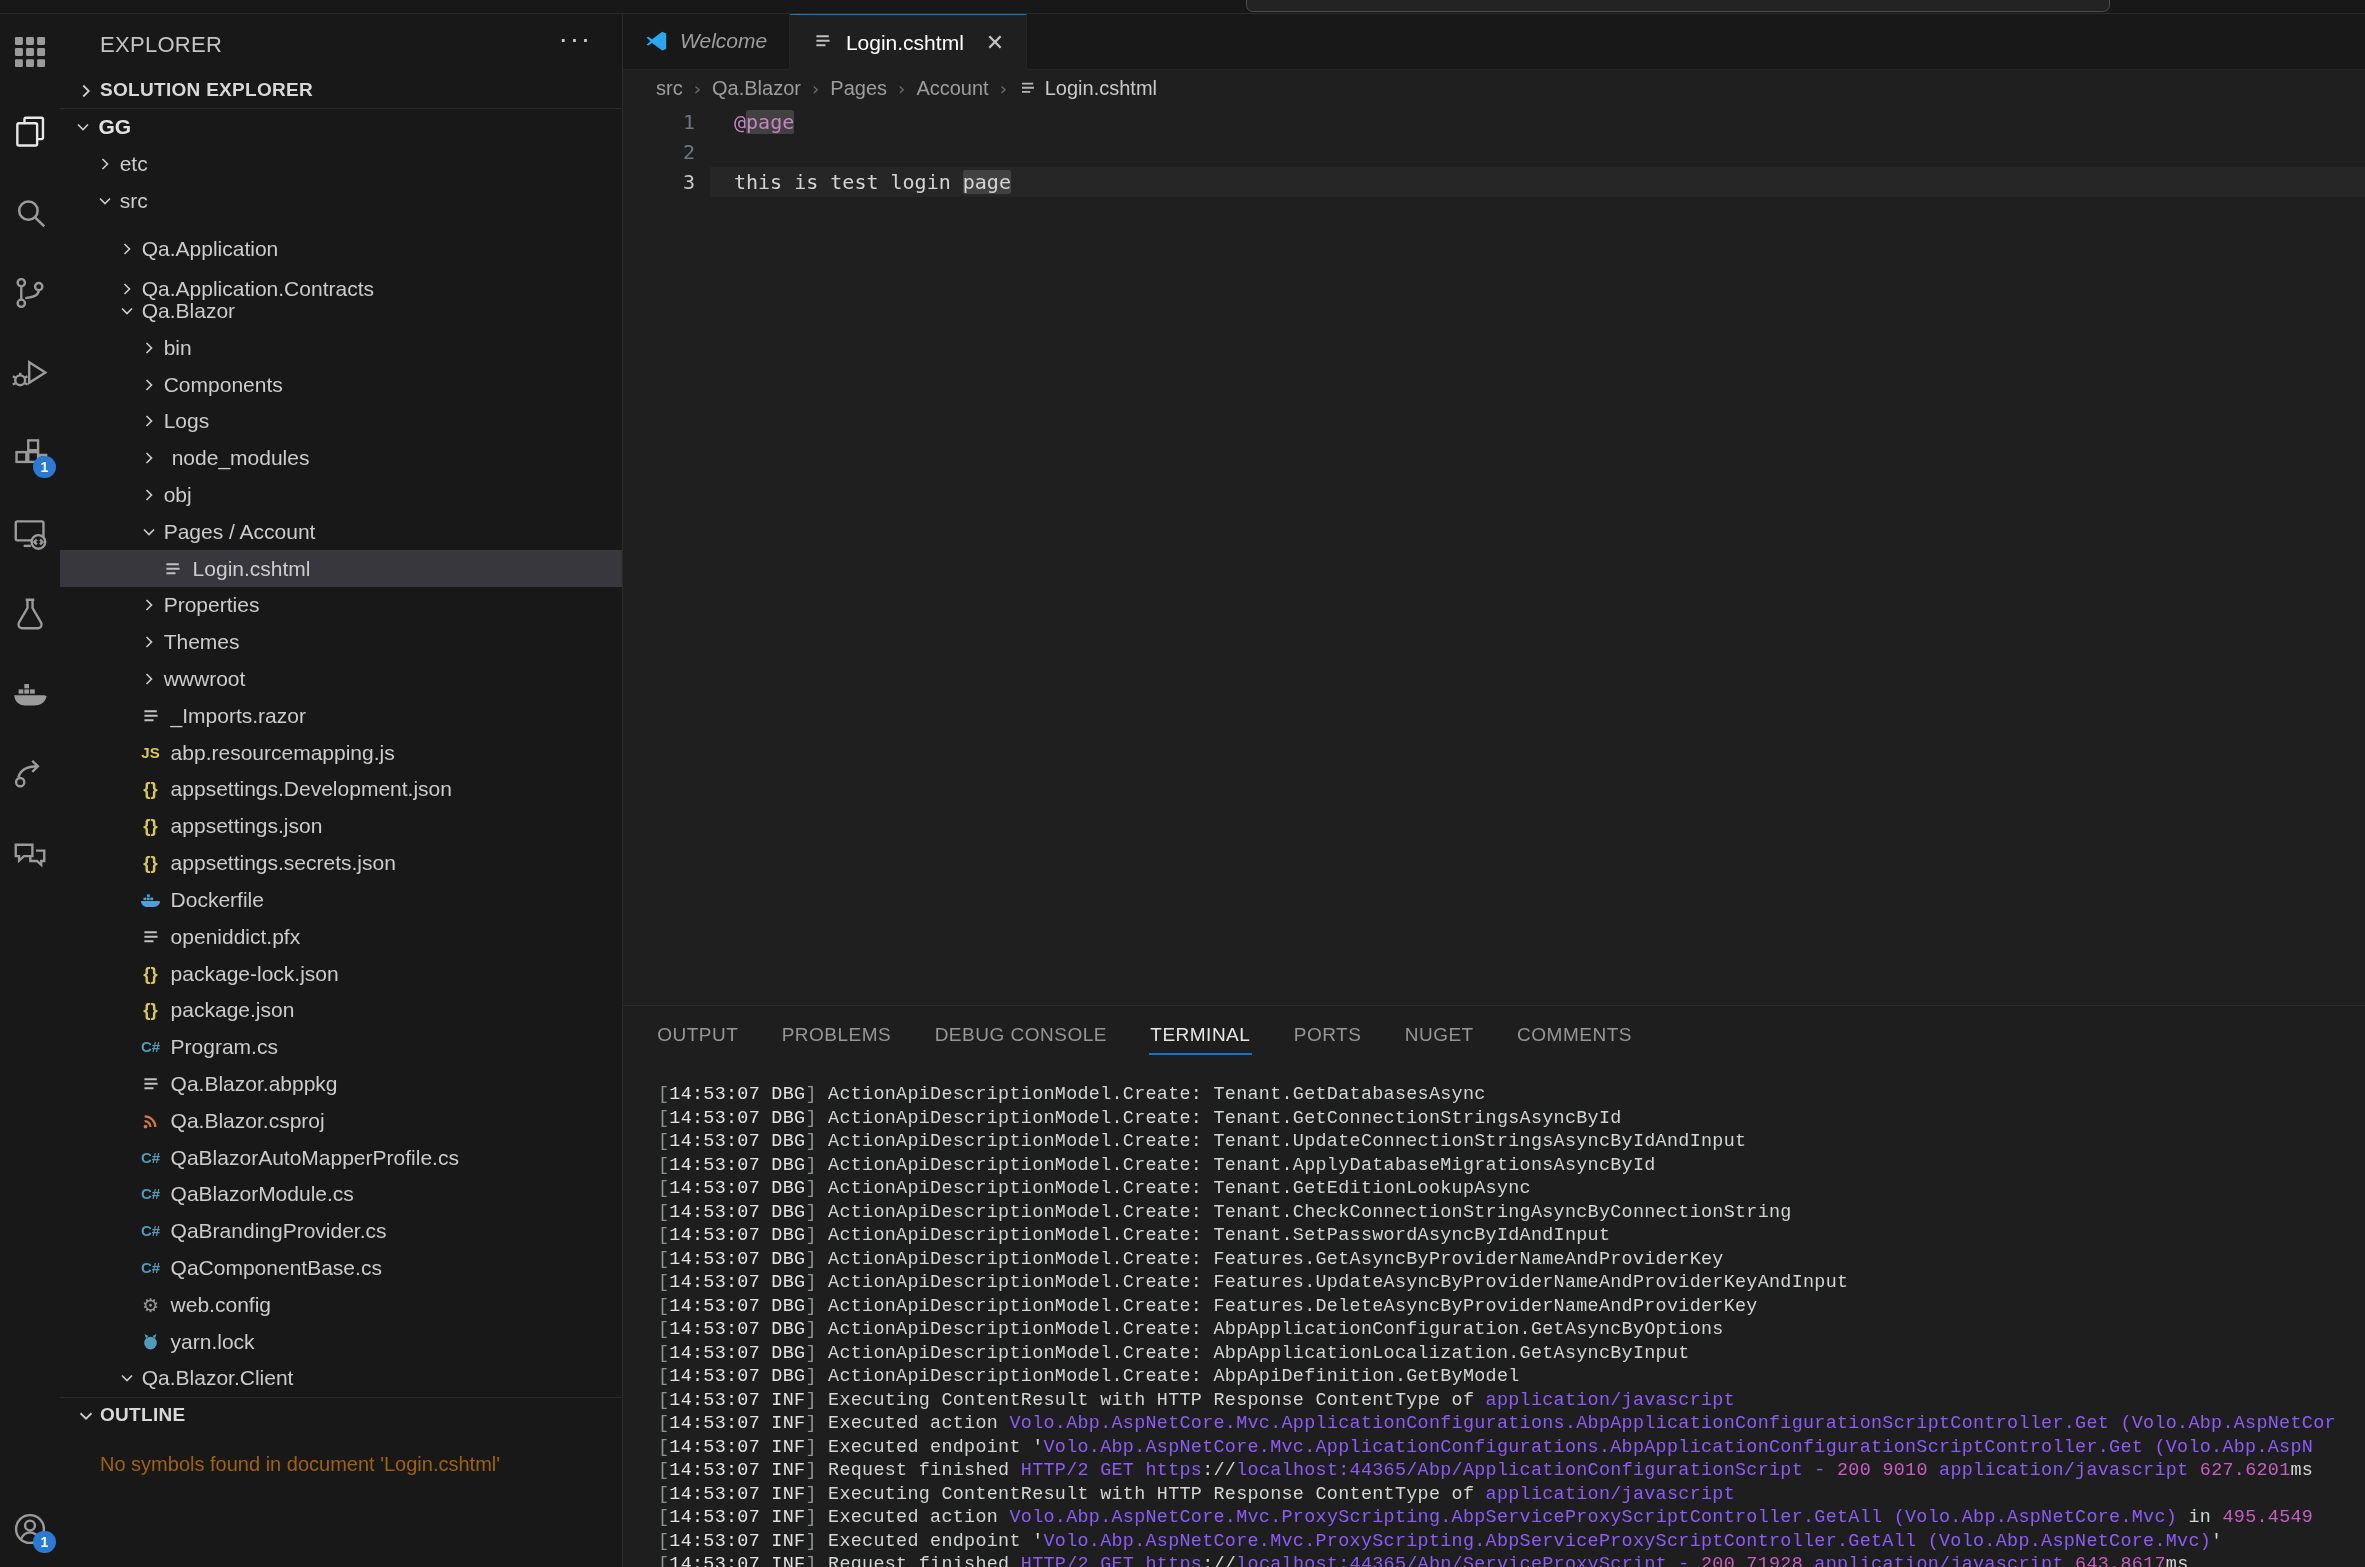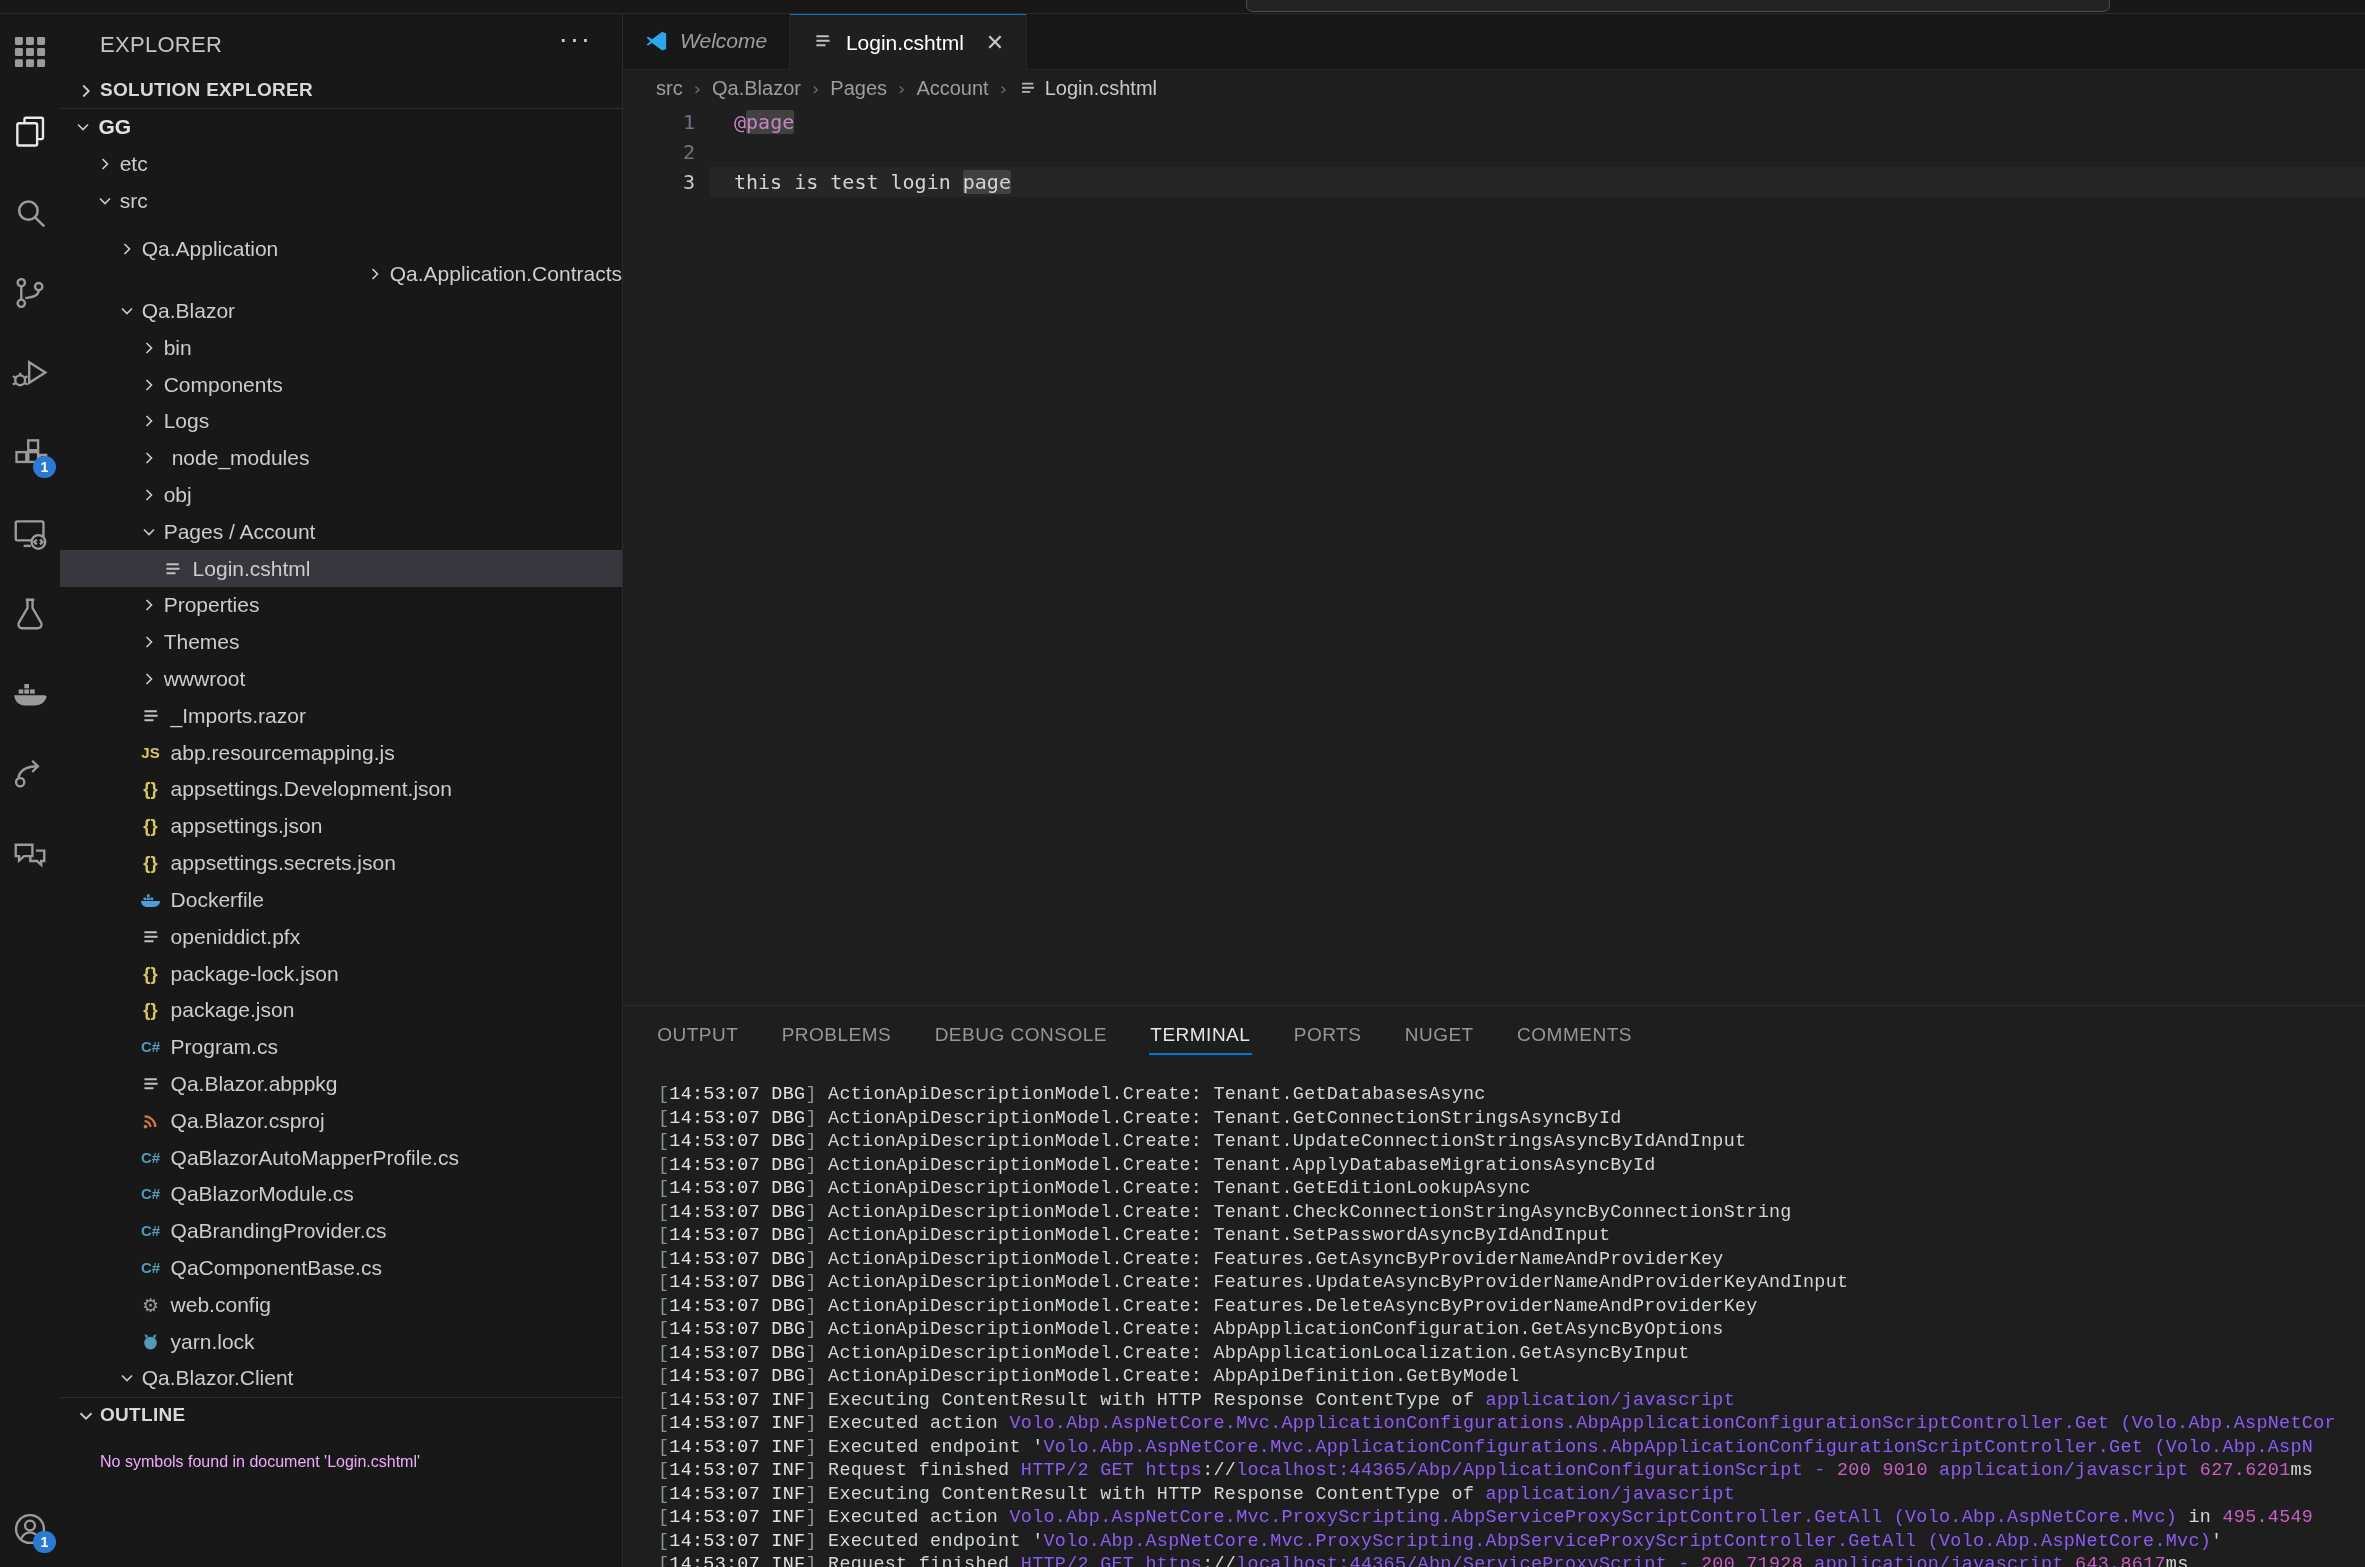--- a/index.html
+++ b/index.html
@@ -30,21 +30,21 @@
   .row .lbl{font-size:21px;color:#cccccc;white-space:nowrap;margin-left:3.3px;}
   .row.bold .lbl{font-weight:bold;color:#e2e2e2;}
   .ic-js{color:#d9c75a;font-weight:bold;font-size:15px;letter-spacing:0;}
   .ic-json{color:#d9c75a;font-size:18.4px;font-weight:bold;}
   .ic-cs{color:#519aba;font-weight:bold;font-size:15px;}
   .ic-gear{color:#9a9a9a;font-size:19px;font-family:"DejaVu Sans",sans-serif;}
   #outline-section{position:absolute;left:0;top:1384px;width:100%;border-top:0.8px solid #2b2b2b;height:171px;}
   #outline-header{position:relative;height:35px;}
   #outline-header .chev{position:absolute;left:15px;top:6.7px;}
   #outline-label{position:absolute;left:40px;top:5.9px;font-weight:bold;font-size:19px;color:#d8d8d8;letter-spacing:0.3px;}
-  #outline-msg{position:absolute;left:40px;top:55px;font-size:16px;color:#f0abfc;}
+  #outline-msg{position:absolute;left:40px;top:55px;font-size:20px;color:#a16207;}
   
   #editor{position:absolute;left:623px;top:13.4px;width:1742px;height:992px;background:#1f1f1f;}
   #tabbar{position:absolute;left:0;top:0;width:100%;height:56px;background:#181818;border-bottom:0.8px solid #252525;display:flex;}
   .tab{position:relative;height:56px;display:flex;align-items:center;box-sizing:border-box;padding:0 22px;border-right:0.8px solid #252525;background:#181818;}
   .tab .tlabel{font-size:21px;color:#9d9d9d;margin-left:11.7px;white-space:nowrap;}
   .tab.preview .tlabel{font-style:italic;}
   .tab.active{background:#1f1f1f;border-top:2.5px solid #0078d4;height:57px;}
   .tab.active .tlabel{color:#ffffff;}
   .tab .close{margin-left:22px;color:#c5c5c5;font-size:22px;line-height:22px;}
   .tab svg.ticon{width:23.4px;height:23.4px;}
@@ -240,21 +240,21 @@
           <span class="lbl">src</span>
         </div>
         <div class="row" style="top: 122px; padding-left: 55px;">
           <div class="cell-chev">
             <svg width="20" height="20" viewBox="0 0 16 16">
               <path d="M6 4l4 4-4 4" stroke="#cccccc" stroke-width="1.3" fill="none"></path>
             </svg>
           </div>
           <span class="lbl">Qa.Application</span>
         </div>
-        <div class="row" style="top: 147px; padding-left: 55px; justify-content: flex-end;">
+        <div class="row" style="top: 162px; padding-left: 55px;">
           <div class="cell-chev">
             <svg width="20" height="20" viewBox="0 0 16 16">
               <path d="M6 4l4 4-4 4" stroke="#cccccc" stroke-width="1.3" fill="none"></path>
             </svg>
           </div>
           <span class="lbl">Qa.Application.Contracts</span>
         </div>
         <div class="row" style="top: 184px; padding-left: 55px;">
           <div class="cell-chev">
             <svg width="20" height="20" viewBox="0 0 16 16">

